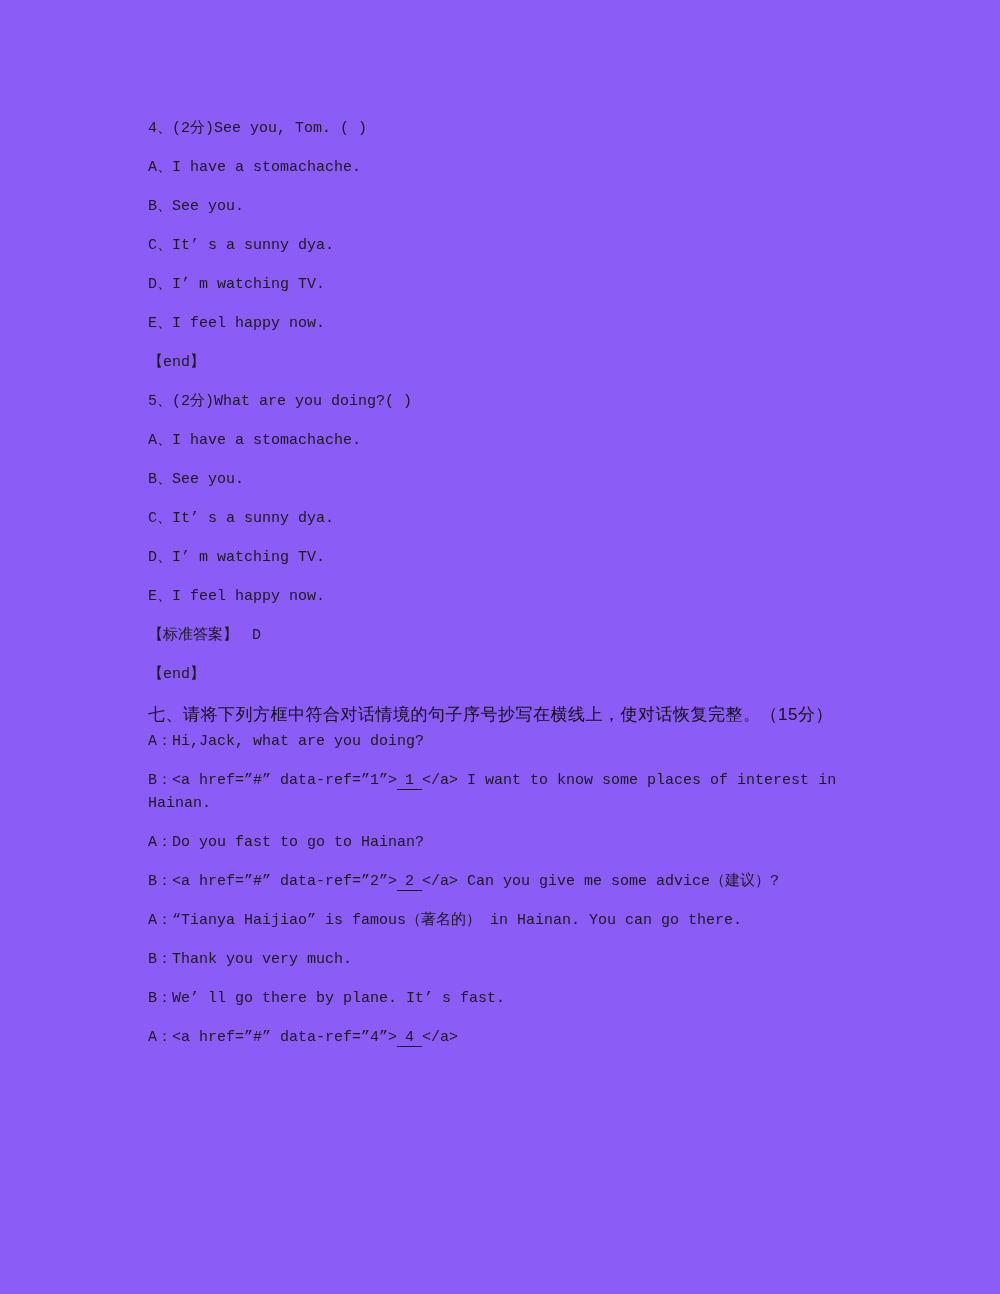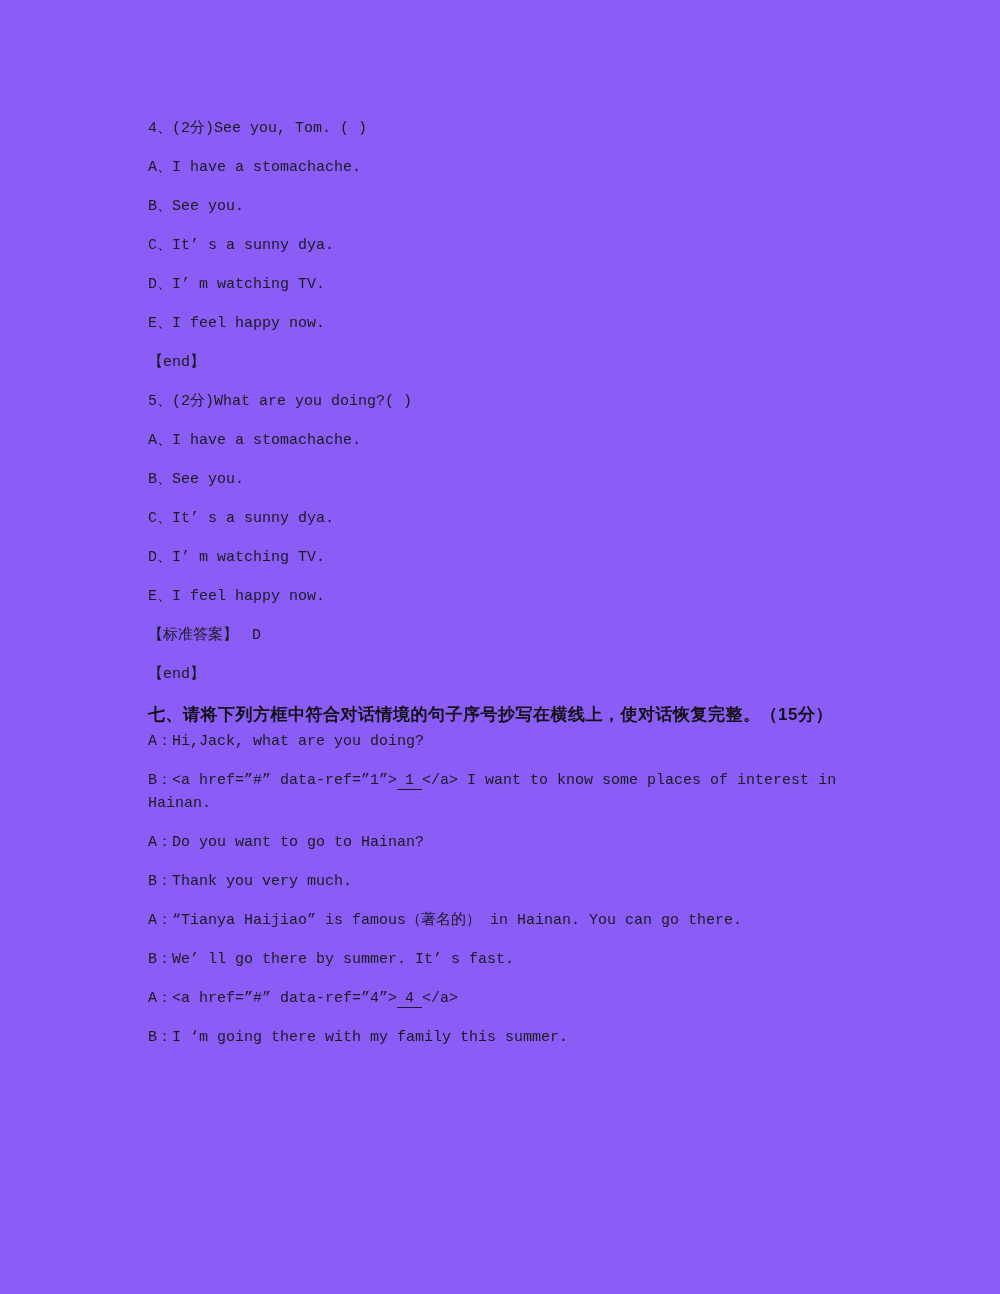--- a/index.html
+++ b/index.html
@@ -20,21 +20,21 @@
     font-family: "Liberation Mono", "DejaVu Sans Mono", monospace;
     font-size: 15px;
     line-height: 17px;
     white-space: pre-wrap;
   }
   .answer-value { margin-left: 14px; }
   
   h2.section-heading {
     margin: 0 0 5px 0;
     font-family: "Liberation Sans", "DejaVu Sans", sans-serif;
-    font-weight: bold;
+    font-weight: normal;
     font-size: 17px;
     line-height: 20px;
     color: #111111;
     letter-spacing: 0.5px;
   }
   
   p.dlg {
     margin: 0 0 16px 0;
     font-family: Liberation Mono, monospace;
     font-size: 15px;
@@ -75,29 +75,29 @@
   </section>
 
   <section>
     <h2 class="section-heading">七、请将下列方框中符合对话情境的句子序号抄写在横线上，使对话恢复完整。（15分）</h2>
 
     <div>
       <p class="dlg"><span>A：Hi,Jack, what are you doing?</span></p>
 
       <p class="dlg"><span>B：&lt;a href=”#” data-ref=”1”&gt;</span><span class="blank">1</span><span>&lt;/a&gt; I want to know some places of interest in Hainan.</span></p>
 
-      <p class="dlg"><span>A：Do you want to go to Hainan?</span></p>
+      <p class="dlg"><span>A：Do you fast to go to Hainan?</span></p>
 
+      <p class="dlg"><span>B：&lt;a href=”#” data-ref=”2”&gt;</span><span class="blank">2</span><span>&lt;/a&gt; Can you give me some advice（建议）?</span></p>
+
+      <p class="dlg"><span>A：“Tianya Haijiao” is famous（著名的） in Hainan. You can go there.</span></p>
 
       <p class="dlg"><span>B：Thank you very much.</span></p>
 
-      <p class="dlg"><span>A：“Tianya Haijiao” is famous（著名的） in Hainan. You can go there.</span></p>
 
-
-      <p class="dlg"><span>B：We’ ll go there by summer. It’ s fast.</span></p>
+      <p class="dlg"><span>B：We’ ll go there by plane. It’ s fast.</span></p>
 
       <p class="dlg"><span>A：&lt;a href=”#” data-ref=”4”&gt;</span><span class="blank">4</span><span>&lt;/a&gt;</span></p>
 
-      <p class="dlg"><span>B：I ‘m going there with my family this summer.</span></p>
     </div>
   </section>
 
 </div>
 
 </body></html>

